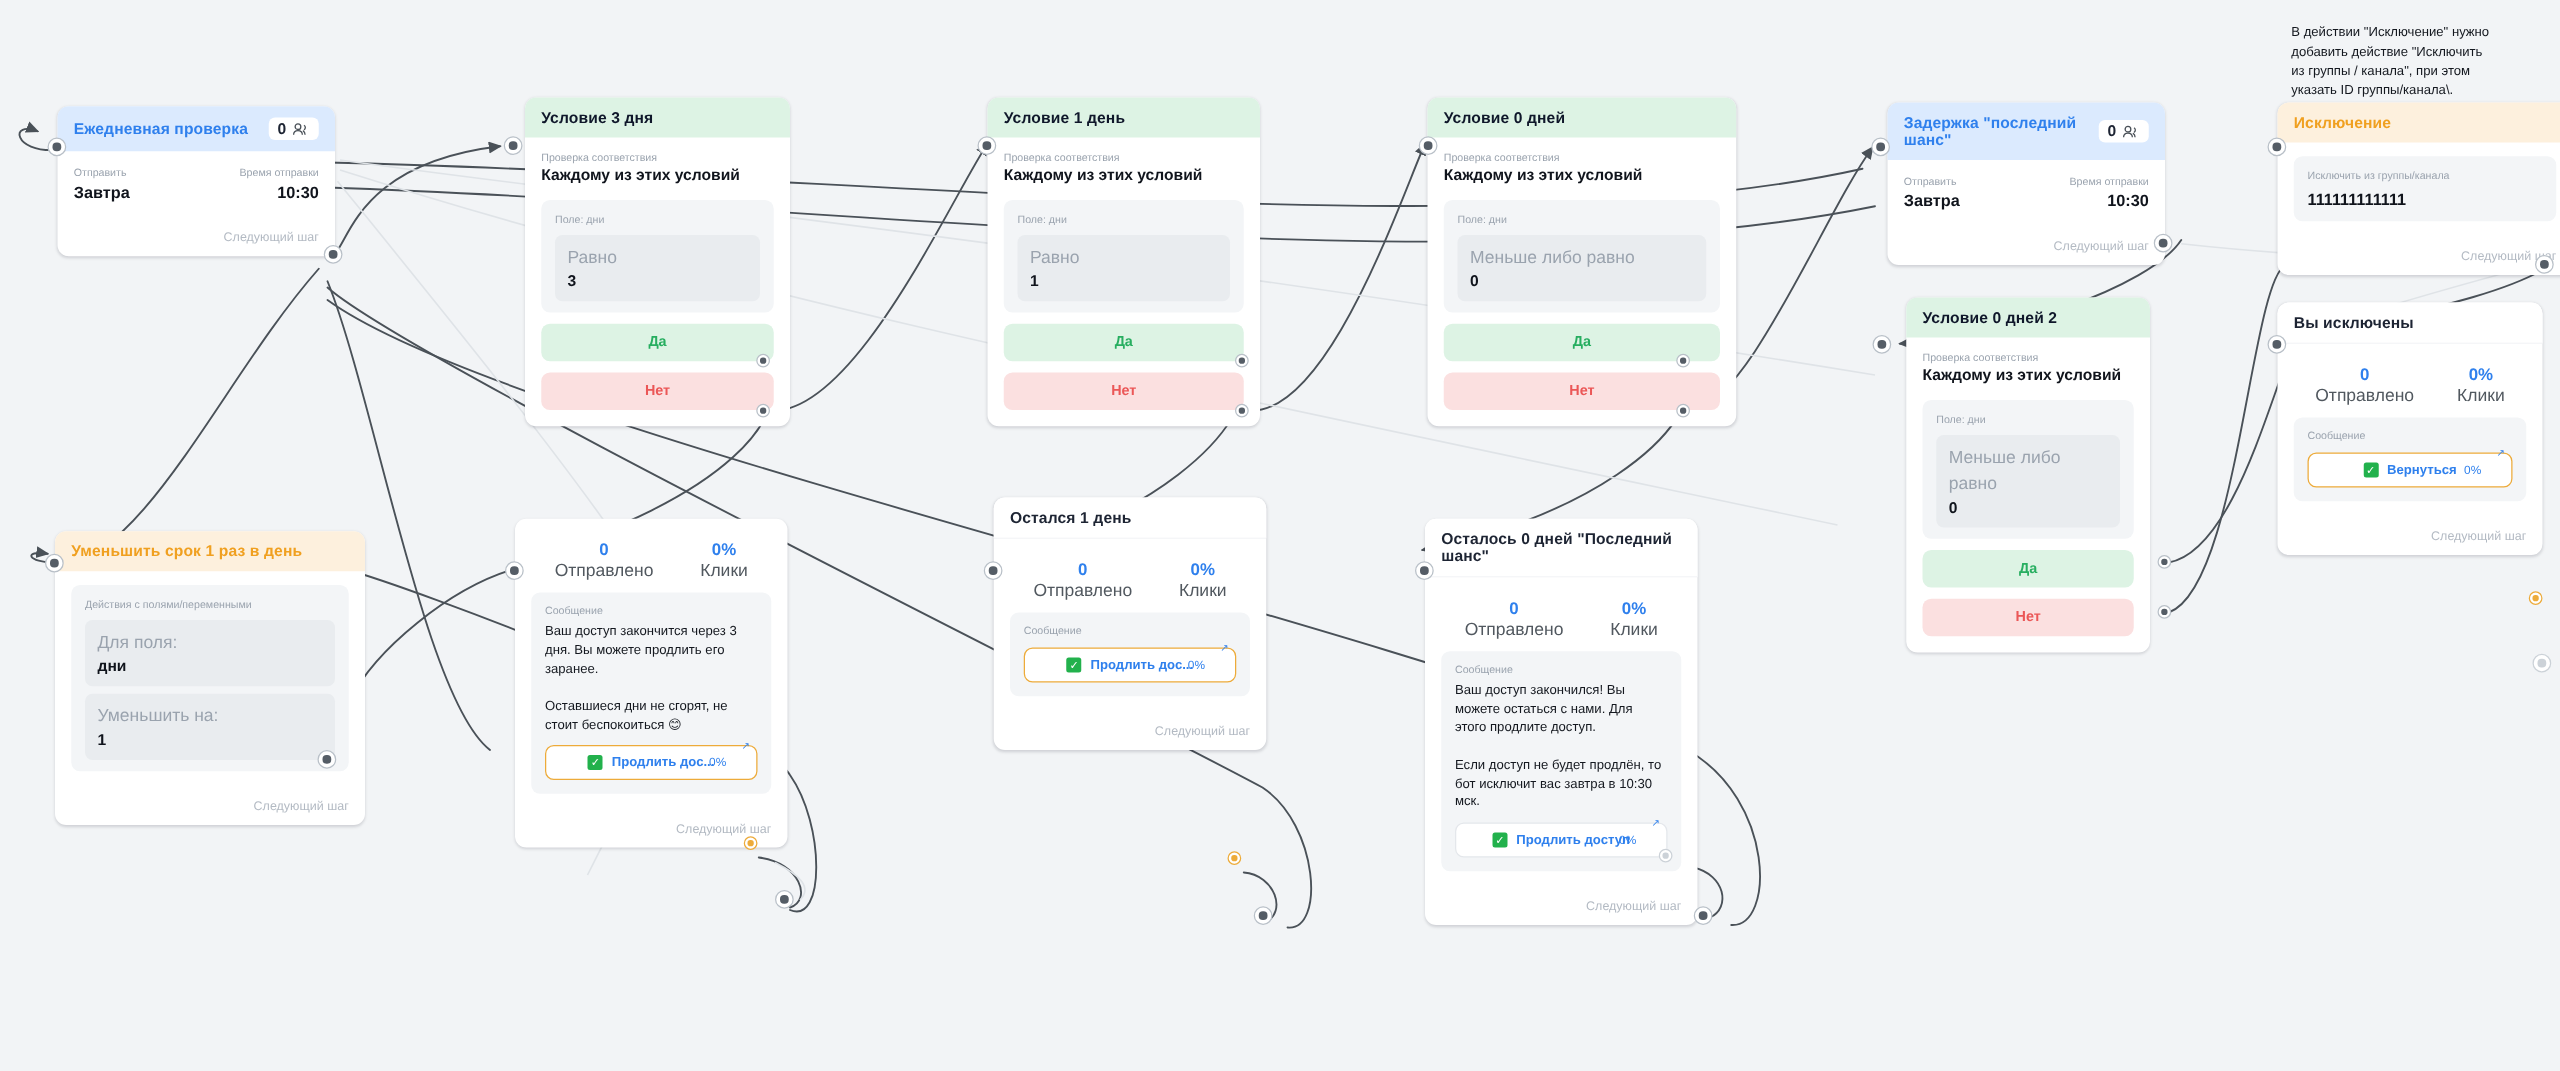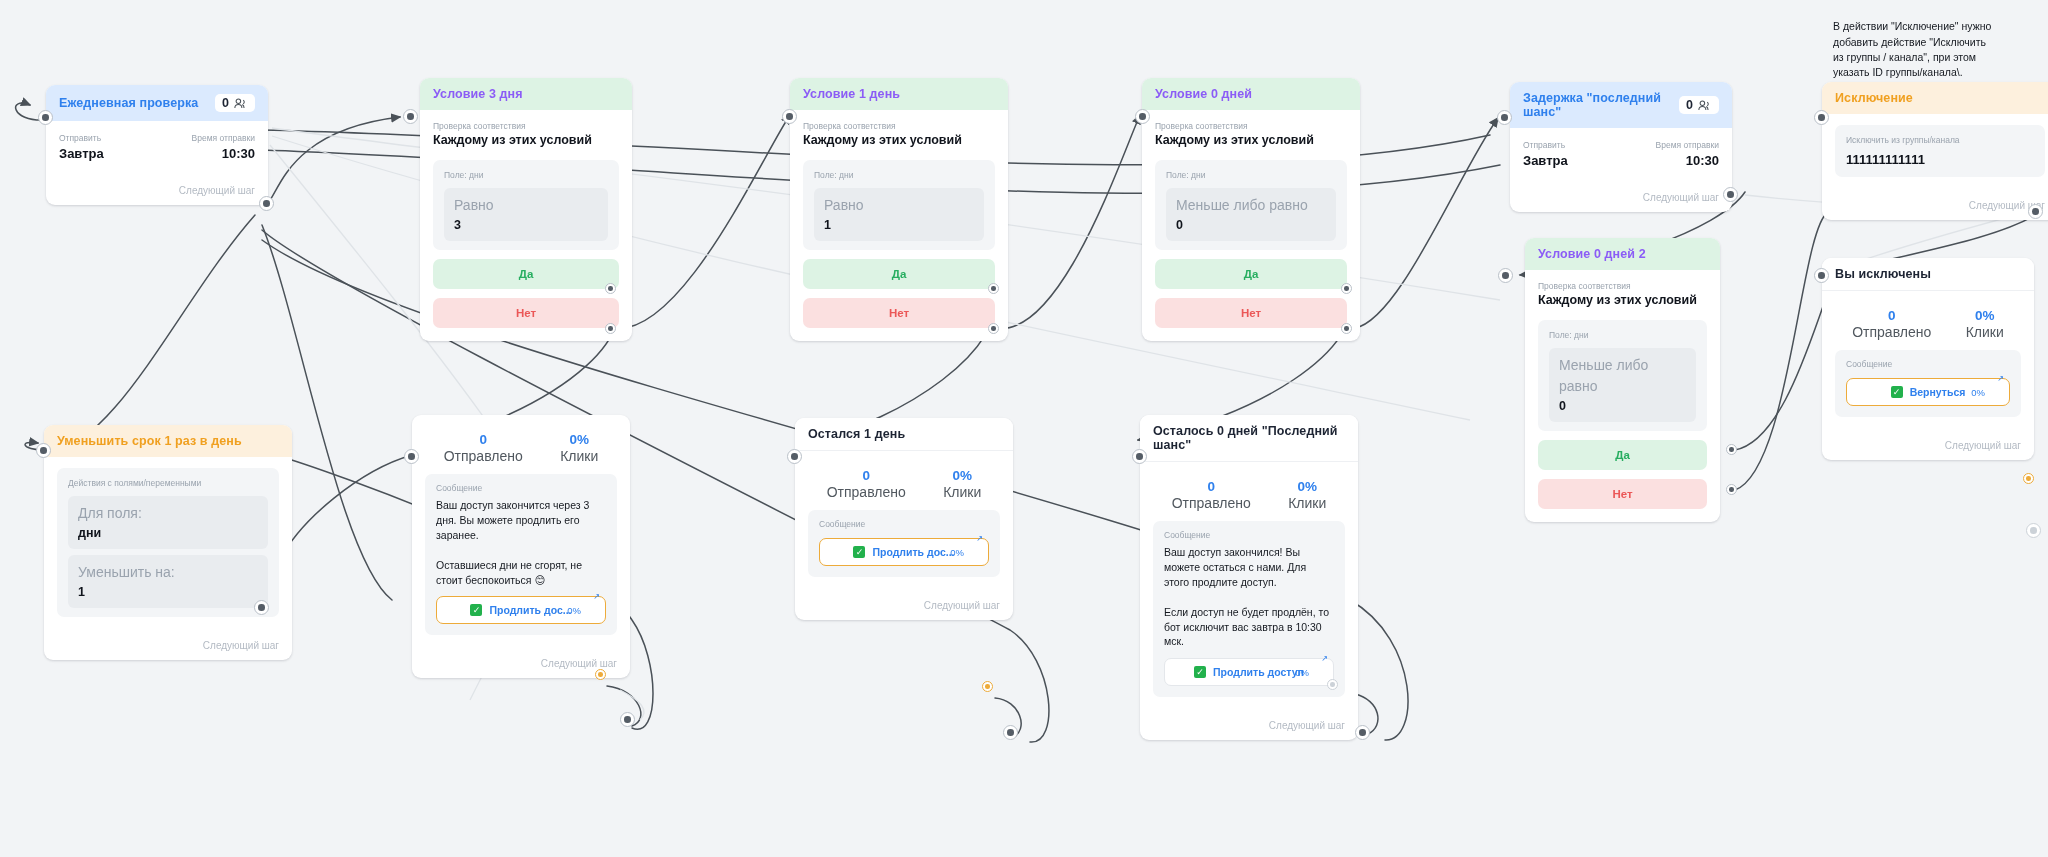--- a/index.html
+++ b/index.html
@@ -21,21 +21,21 @@
     overflow:visible;
   }
   .node-hd {
     display:flex; align-items:center; justify-content:space-between;
     padding:9px 13px;
     border-radius:9px 9px 0 0;
     font-size:12.5px; font-weight:bold;
     letter-spacing:.1px;
   }
   .hd-blue  { background:#dbeafe; color:#2f80ed; }
-  .hd-green { background:#ddf3e4; color:#8b5cf6; }
+  .hd-green { background:#ddf3e4; color:#0f172a; }
   .hd-orange{ background:#fdf0dd; color:#f0a020; }
   .hd-plain { background:#ffffff; color:#1d2433; border-bottom:1px solid #eef0f3;
               border-radius:9px 9px 0 0; }
   .node-body { padding:11px 13px 13px; }
 
   .cnt-pill {
     display:flex; align-items:center; gap:5px;
     background:#fff; border-radius:5px; padding:2px 7px;
     font-size:12.5px; color:#1d2433; font-weight:bold;
   }
@@ -253,21 +253,21 @@
       </div>
       <div class="choice choice-no">
         <span>Нет</span>
       </div>
     </div>
   </div>
   <div class="dot" style="left:782px; top:109px;"></div>
   <div class="dot sm" style="left:988px; top:283px;"></div>
   <div class="dot sm" style="left:988px; top:323px;"></div>
 
-  <div class="node" style="left:1142px; top:78px; width:218px;">
+  <div class="node" style="left:1142px; top:78px; width:247px;">
     <div class="node-hd hd-green">
       <span>Условие 0 дней</span>
     </div>
     <div class="node-body">
       <div class="check-label">Проверка соответствия</div>
       <div class="check-title">Каждому из этих условий</div>
       <div class="subsec" style="margin-top:13px;">
         <div class="fld-lbl">Поле: дни</div>
         <div class="inner-box">
           <div class="fld-lbl">Меньше либо равно</div>
@@ -393,21 +393,21 @@
       </div>
     </div>
     <div class="nextstep">
       <span>Следующий шаг</span>
     </div>
   </div>
   <div class="dot" style="left:404px; top:449px;"></div>
   <div class="dot sm amber" style="left:595px; top:669px;"></div>
   <div class="dot" style="left:620px; top:712px;"></div>
 
-  <div class="node" style="left:795px; top:418px; width:218px;">
+  <div class="node" style="left:795px; top:398px; width:218px;">
     <div class="node-hd hd-plain">
       <span>Остался 1 день</span>
     </div>
     <div class="node-body">
       <div class="stats">
         <div class="stat">
           <div class="stat-num">0</div>
           <div class="stat-lbl">Отправлено</div>
         </div>
         <div class="stat">
@@ -486,21 +486,21 @@
         <div class="fld-val" style="margin-top:4px;">111111111111</div>
       </div>
     </div>
     <div class="nextstep">
       <span>Следующий шаг</span>
     </div>
   </div>
   <div class="dot" style="left:1814px; top:110px;"></div>
   <div class="dot" style="left:2028px; top:204px;"></div>
 
-  <div class="node" style="left:1822px; top:258px; width:212px;">
+  <div class="node" style="left:1822px; top:242px; width:212px;">
     <div class="node-hd hd-plain">
       <span>Вы исключены</span>
     </div>
     <div class="node-body">
       <div class="stats">
         <div class="stat">
           <div class="stat-num">0</div>
           <div class="stat-lbl">Отправлено</div>
         </div>
         <div class="stat">

